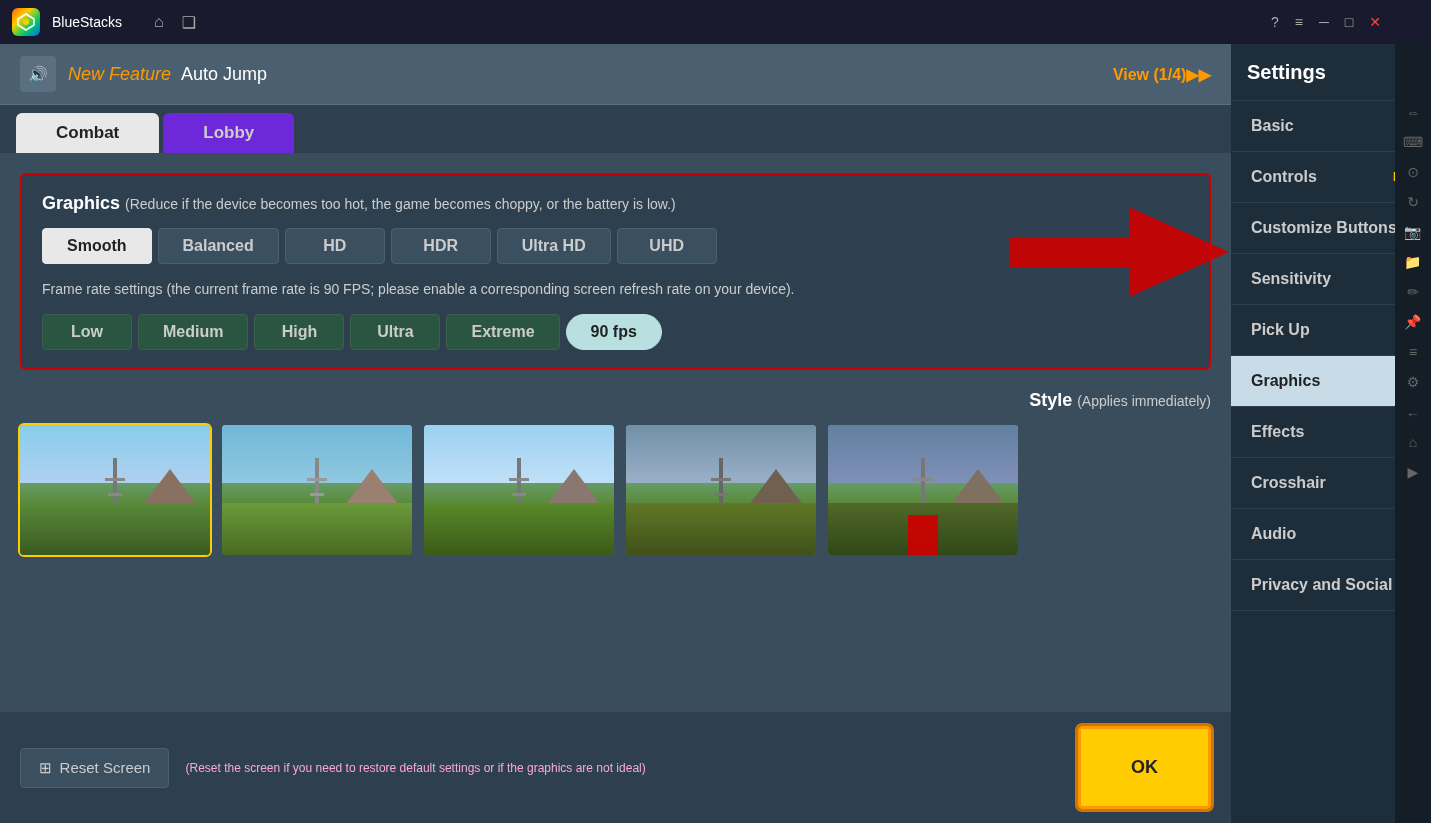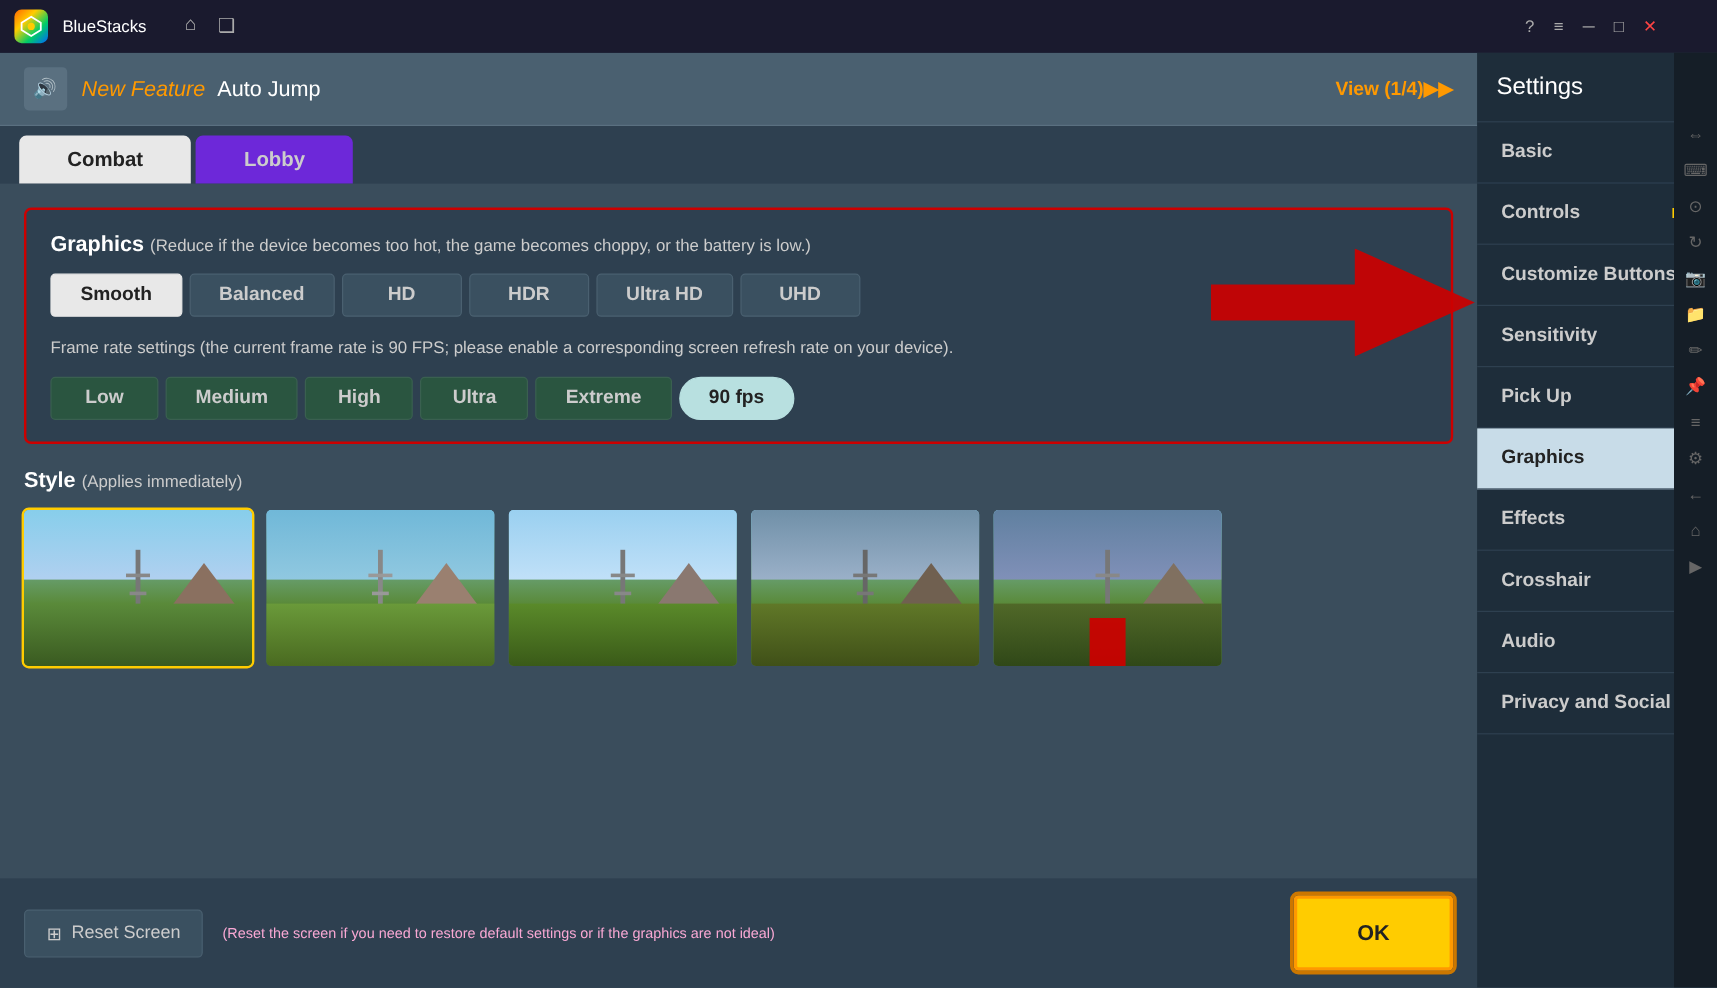--- a/index.html
+++ b/index.html
@@ -198,20 +198,21 @@
     .arrow-right-svg {
       position: absolute;
       right: -300px;
       top: 30%;
       transform: translateY(-50%);
     }
 
     
     .style-section {
       margin-bottom: 20px;
+      text-align: right;
     }
     .style-title {
       color: white;
       font-size: 18px;
       font-weight: 700;
       margin-bottom: 14px;
     }
     .style-title .style-subtitle {
       color: #ccc; font-size: 14px; font-weight: 400;
     }
@@ -267,21 +268,21 @@
       color: #ccc;
       font-size: 15px;
       border: 1px solid #4a6070;
       border-radius: 4px;
       cursor: pointer;
     }
     .reset-hint {
       color: #f9a8d4; font-size: 12px; max-width: 500px;
     }
     .ok-btn {
-      padding: 18px 50px;
+      padding: 28px 50px;
       background: #ffcc00;
       color: #222;
       font-size: 18px;
       font-weight: 700;
       border: 3px solid #ff9900;
       border-radius: 4px;
       cursor: pointer;
       outline: 3px solid #cc7700;
     }
 
@@ -294,21 +295,21 @@
       position: relative;
     }
     .sidebar-header {
       padding: 16px;
       display: flex;
       align-items: center;
       justify-content: space-between;
       border-bottom: 1px solid #2e4050;
     }
     .sidebar-title {
-      color: white; font-size: 20px; font-weight: 400;
+      color: white; font-size: 20px; font-weight: 700;
     }
     .sidebar-close {
       color: white; font-size: 20px; cursor: pointer;
     }
     .sidebar-item {
       padding: 16px 20px;
       color: #ccc;
       font-size: 16px;
       font-weight: 600;
       cursor: pointer;

